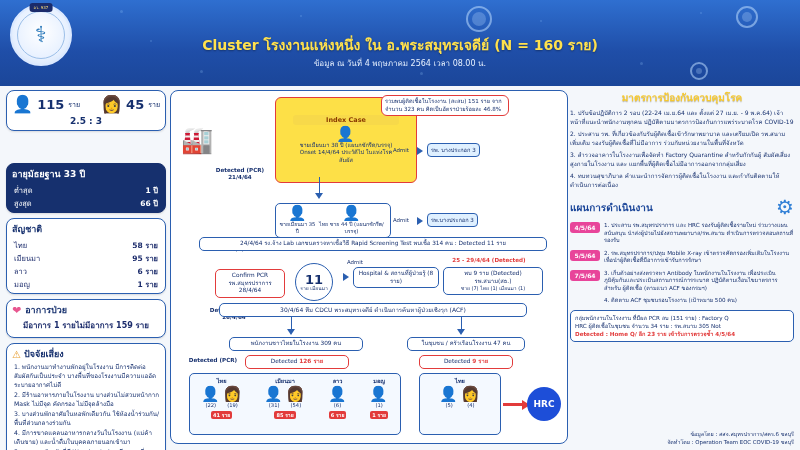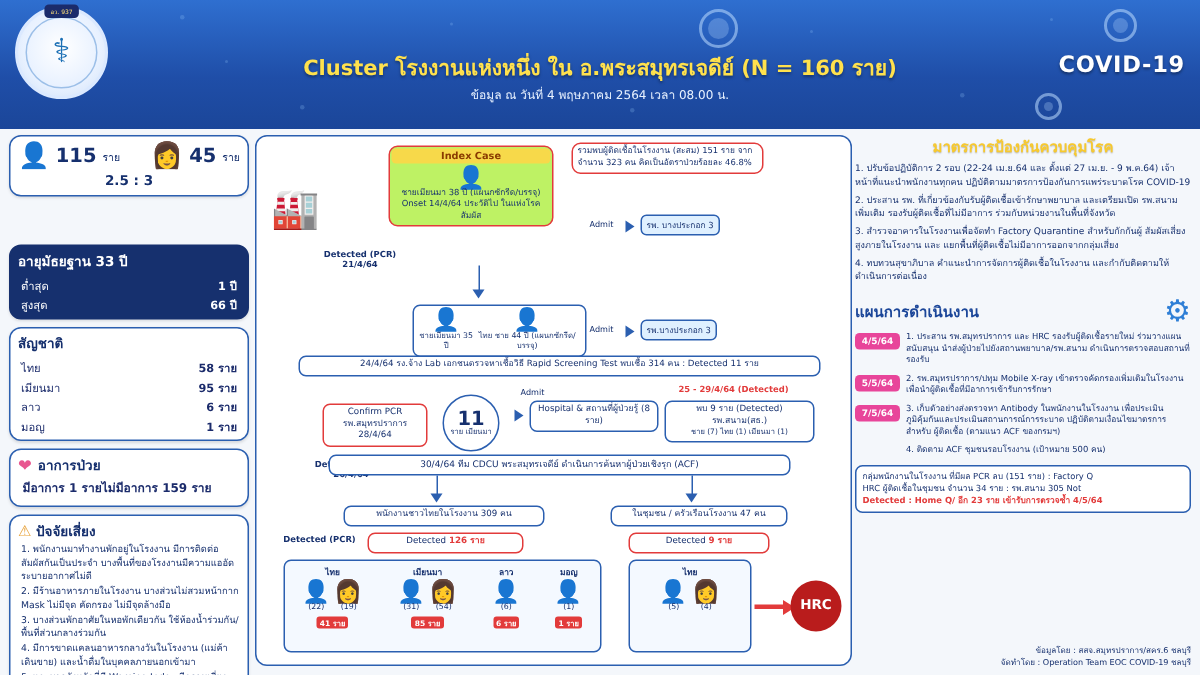--- a/index.html
+++ b/index.html
@@ -63,21 +63,21 @@
   .icon-person.f{color:#e56aa8;}
   .big-num{font-size:13px;font-weight:bold;color:#16306e;}
   .unit{font-size:7px;color:#16306e;}
   .ratio{text-align:center;font-size:9px;font-weight:bold;color:#16306e;padding:1px 0;}
   .sec-title{font-size:9px;font-weight:bold;color:#16306e;margin:0 0 2px 0;}
   .sec-title.white{color:#ffffff;}
   .kv{display:flex;justify-content:space-between;font-size:7.5px;padding:.5px 2px;}
   .kv .v{font-weight:bold;}
   .pink-title{display:flex;align-items:center;gap:4px;font-size:9px;font-weight:bold;color:#16306e;}
   .heart{color:#e8568f;font-size:11px;}
-  .symptom-row{display:flex;justify-content:flex-start;font-size:8px;font-weight:bold;padding:2px 3px;}
+  .symptom-row{display:flex;justify-content:center;font-size:8px;font-weight:bold;padding:2px 3px;}
   .factor-list{font-size:6.2px;line-height:1.45;color:#16306e;padding-left:2px;}
   .factor-list div{margin-bottom:1px;}
   .factor-title{display:flex;align-items:center;gap:3px;font-size:9px;font-weight:bold;color:#16306e;margin-bottom:2px;}
 
   
   .flow{
     position:absolute;left:170px;top:90px;width:396px;height:352px;
     background:#ffffff;border:1.5px solid #2b5fb0;border-radius:8px;
   }
   .redbox{
@@ -85,22 +85,22 @@
     color:#16306e;font-size:5.6px;line-height:1.35;padding:2px 3px;
   }
   .bluebox{
     position:absolute;border:1.2px solid #2b5fb0;border-radius:5px;background:#ffffff;
     color:#16306e;font-size:5.8px;line-height:1.3;padding:2px 3px;text-align:center;
   }
   .tag-detect{
     position:absolute;font-size:5.6px;color:#16306e;font-weight:bold;text-align:center;line-height:1.25;
   }
   .idx-card{
-    position:absolute;left:88px;top:6px;width:104px;border:1.5px solid #e23b3b;border-radius:6px;
-    background:#bef264;text-align:center;padding:2px;
+    position:absolute;left:104px;top:6px;width:104px;border:1.5px solid #e23b3b;border-radius:6px;
+    background:#fde047;text-align:center;padding:18px;
   }
   .idx-head{background:#f7d94a;color:#8a3b00;font-weight:bold;font-size:6.5px;border-radius:3px;padding:1px 0;margin:-1px -1px 2px -1px;}
   .idx-body{font-size:5.6px;line-height:1.3;color:#16306e;}
   .person{display:inline-block;text-align:center;}
   .p-ico{font-size:15px;line-height:1;}
   .p-ico.m{color:#2f7fd6;}
   .p-ico.f{color:#e56aa8;}
   .p-lbl{font-size:5.2px;color:#16306e;}
   .arrow-d{position:absolute;width:0;height:0;border-left:4px solid transparent;border-right:4px solid transparent;border-top:6px solid #2b5fb0;}
   .line-v{position:absolute;width:1.2px;background:#2b5fb0;}
@@ -116,21 +116,21 @@
     font-size:13px;font-weight:bold;color:#16306e;line-height:1;
   }
   .bignum-circ small{font-size:5px;font-weight:normal;}
   .factory{position:absolute;left:10px;top:36px;font-size:26px;color:#e07b2a;line-height:1;}
   .grp-box{position:absolute;border:1.2px solid #2b5fb0;border-radius:5px;background:#f4f9ff;}
   .grp-title{font-size:5.6px;font-weight:bold;text-align:center;color:#16306e;padding:1px 0;}
   .grp-people{display:flex;gap:3px;justify-content:center;padding:1px 2px 2px;}
   .chip{font-size:5px;font-weight:bold;color:#fff;background:#e23b3b;border-radius:2px;padding:0 2px;margin-top:1px;display:inline-block;}
   .hrc{
     position:absolute;right:6px;bottom:18px;width:34px;height:34px;border-radius:50%;
-    background:#b91c1c;color:#fff;display:flex;align-items:center;justify-content:center;
+    background:#1d4ed8;color:#fff;display:flex;align-items:center;justify-content:center;
     font-size:9px;font-weight:bold;
   }
   .red-arrow{position:absolute;height:3px;background:#e23b3b;}
   .red-arrow:after{content:"";position:absolute;right:-7px;top:-3.5px;width:0;height:0;
     border-top:5px solid transparent;border-bottom:5px solid transparent;border-left:8px solid #e23b3b;}
 
   
   .rightcol{position:absolute;left:570px;top:90px;width:224px;}
   .r-title{color:#f7c92e;font-size:10px;font-weight:bold;text-align:center;margin-bottom:3px;text-shadow:0 1px 1px rgba(0,0,0,.25);}
   .r-title.blue{color:#1b4699;text-shadow:none;}
@@ -171,21 +171,20 @@
     <div class="virus" style="left:690px;top:62px;width:14px;height:14px;"></div>
 
     <div class="logo">
       <div class="ring"></div>
       <div class="glyph">⚕</div>
       <div class="cap">อว. 937</div>
     </div>
 
     <div class="title2">Cluster โรงงานแห่งหนึ่ง ใน อ.พระสมุทรเจดีย์ (N = 160 ราย)</div>
     <div class="title3">ข้อมูล ณ วันที่ 4 พฤษภาคม 2564 เวลา 08.00 น.</div>
-    <div class="covid-badge">COVID-19</div>
   </div>
 
   <div class="leftcol">
 
     <div class="card">
       <div class="row">
         <div class="sex-row">
           <span class="icon-person m">👤</span>
           <span class="big-num">115</span>
           <span class="unit">ราย</span>

